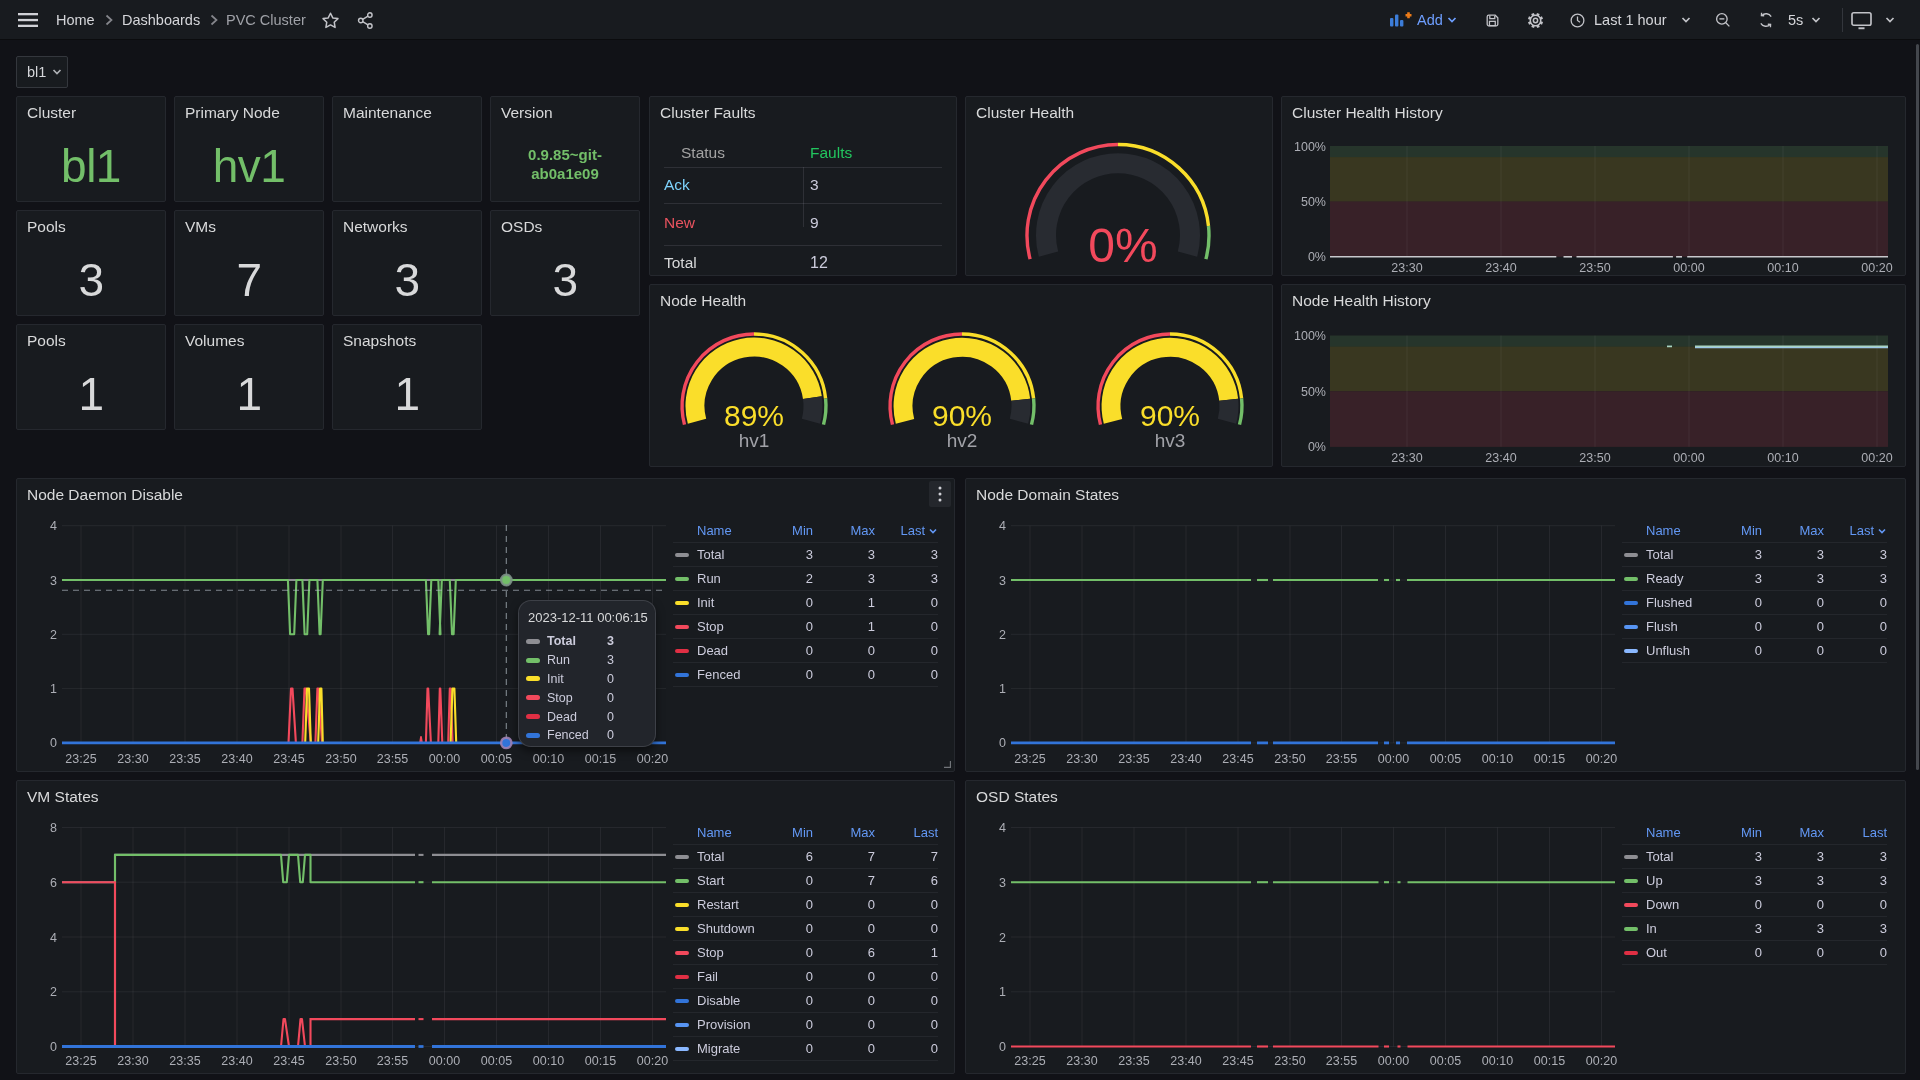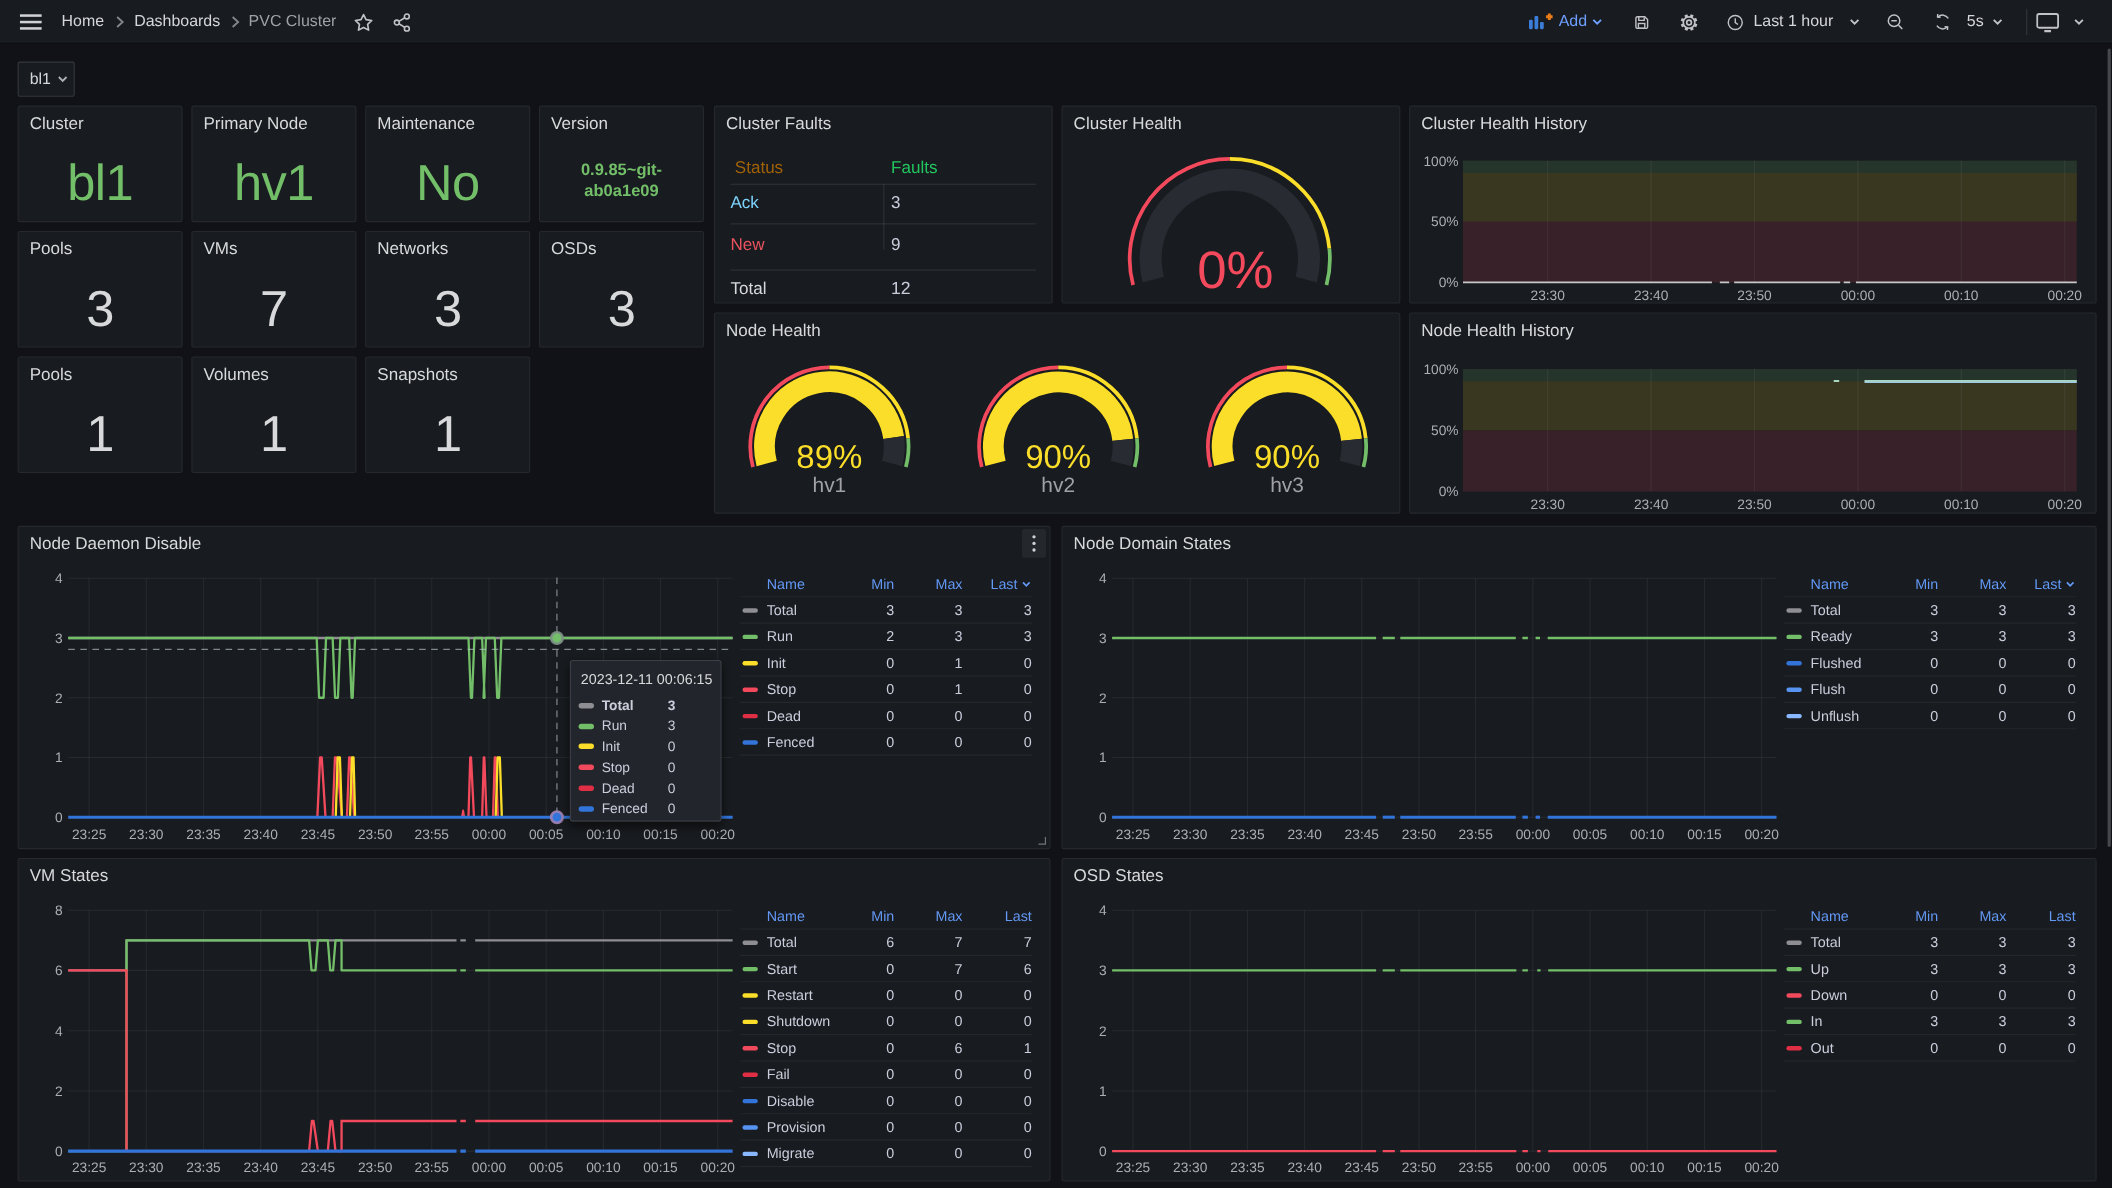--- a/index.html
+++ b/index.html
@@ -143,21 +143,20 @@
 <div class="panel" style="left:16px;top:96px;width:150px;height:106px">
     <div class="pt">Cluster</div>
     <div class="statv" style="top:40px;font-size:46px;color:#73bf69;line-height:58px">bl1</div>
   </div>
 <div class="panel" style="left:174px;top:96px;width:150px;height:106px">
     <div class="pt">Primary Node</div>
     <div class="statv" style="top:40px;font-size:46px;color:#73bf69;line-height:58px">hv1</div>
   </div>
 <div class="panel" style="left:332px;top:96px;width:150px;height:106px">
     <div class="pt">Maintenance</div>
-    <div class="statv" style="top:40px;font-size:46px;color:#73bf69;line-height:58px">No</div>
   </div>
 <div class="panel" style="left:490px;top:96px;width:150px;height:106px">
     <div class="pt">Version</div>
     <div class="statv" style="top:48px;font-size:15px;font-weight:700;color:#73bf69;line-height:19px;letter-spacing:0">0.9.85~git-<br>ab0a1e09</div>
   </div>
 <div class="panel" style="left:16px;top:210px;width:150px;height:106px">
     <div class="pt">Pools</div>
     <div class="statv" style="top:40px;font-size:46px;color:#d8d9da;line-height:58px">3</div>
   </div>
 <div class="panel" style="left:174px;top:210px;width:150px;height:106px">
@@ -179,21 +178,21 @@
 <div class="panel" style="left:174px;top:324px;width:150px;height:106px">
     <div class="pt">Volumes</div>
     <div class="statv" style="top:40px;font-size:46px;color:#d8d9da;line-height:58px">1</div>
   </div>
 <div class="panel" style="left:332px;top:324px;width:150px;height:106px">
     <div class="pt">Snapshots</div>
     <div class="statv" style="top:40px;font-size:46px;color:#d8d9da;line-height:58px">1</div>
   </div>
 <div class="panel" style="left:649px;top:96px;width:308px;height:180px">
     <div class="pt">Cluster Faults</div>
-    <div style="position:absolute;left:18px;top:47px;font-size:15.5px;color:#a16207">Status</div>
+    <div style="position:absolute;left:31px;top:47px;font-size:15.5px;color:#a3a3a3">Status</div>
     <div style="position:absolute;left:160px;top:47px;font-size:15.5px;color:#22c55e">Faults</div>
     <div style="position:absolute;left:14px;right:14px;top:69.5px;height:1px;background:rgba(204,204,220,0.12)"></div>
     <div style="position:absolute;left:14px;right:14px;top:105.5px;height:1px;background:rgba(204,204,220,0.12)"></div>
     <div style="position:absolute;left:14px;right:14px;top:147.5px;height:1px;background:rgba(204,204,220,0.12)"></div>
     <div style="position:absolute;left:152.5px;top:70px;height:60px;width:1px;background:rgba(204,204,220,0.12)"></div>
     <div style="position:absolute;left:14px;top:79px;font-size:15.5px;color:#7dd3fc">Ack</div>
     <div style="position:absolute;left:160px;top:79px;font-size:15.5px">3</div>
     <div style="position:absolute;left:14px;top:117px;font-size:15.5px;color:#e8535f">New</div>
     <div style="position:absolute;left:160px;top:117px;font-size:15.5px">9</div>
     <div style="position:absolute;left:14px;top:157px;font-size:15.5px;color:#d8d9da">Total</div>
@@ -393,21 +392,21 @@
       <div class="lgr">
         <span class="ln"><i class="pill" style="background:#3274d9"></i>Fenced</span>
         <span class="lc">0</span>
         <span class="lc2">0</span>
         <span class="lc3">0</span>
       </div>
     </div>
     <svg width="8" height="8" style="position:absolute;right:3px;bottom:3px">
       <path d="M1,7.5 H7.5 V1" stroke="#717479" stroke-width="1.3" fill="none"></path>
     </svg>
-    <div style="position:absolute;left:501px;top:121px;width:138px;height:147px;background:#22252b;border:1px solid rgba(204,204,220,0.16);border-radius:3px;box-shadow:0 4px 8px rgba(0,0,0,0.5);z-index:5;padding:9px 0 0 7px;font-size:12.5px">
+    <div style="position:absolute;left:501px;top:121px;width:138px;height:147px;background:#22252b;border:1px solid rgba(204,204,220,0.16);border-radius:13px;box-shadow:0 4px 8px rgba(0,0,0,0.5);z-index:5;padding:9px 0 0 7px;font-size:12.5px">
       <div style="color:#d8d9da;font-size:13px;margin:0 0 7px 2px;white-space:nowrap">2023-12-11 00:06:15</div>
       <div style="display:flex;align-items:center;height:18.8px;font-weight:700">
         <i class="pill" style="background:#8e8e93;margin:0 7px 0 0;height:5px"></i>
         <span style="width:45px">Total</span>
         <span style="width:22px;text-align:right">3</span>
       </div>
       <div style="display:flex;align-items:center;height:18.8px;font-weight:400">
         <i class="pill" style="background:#73bf69;margin:0 7px 0 0;height:5px"></i>
         <span style="width:45px">Run</span>
         <span style="width:22px;text-align:right">3</span>

